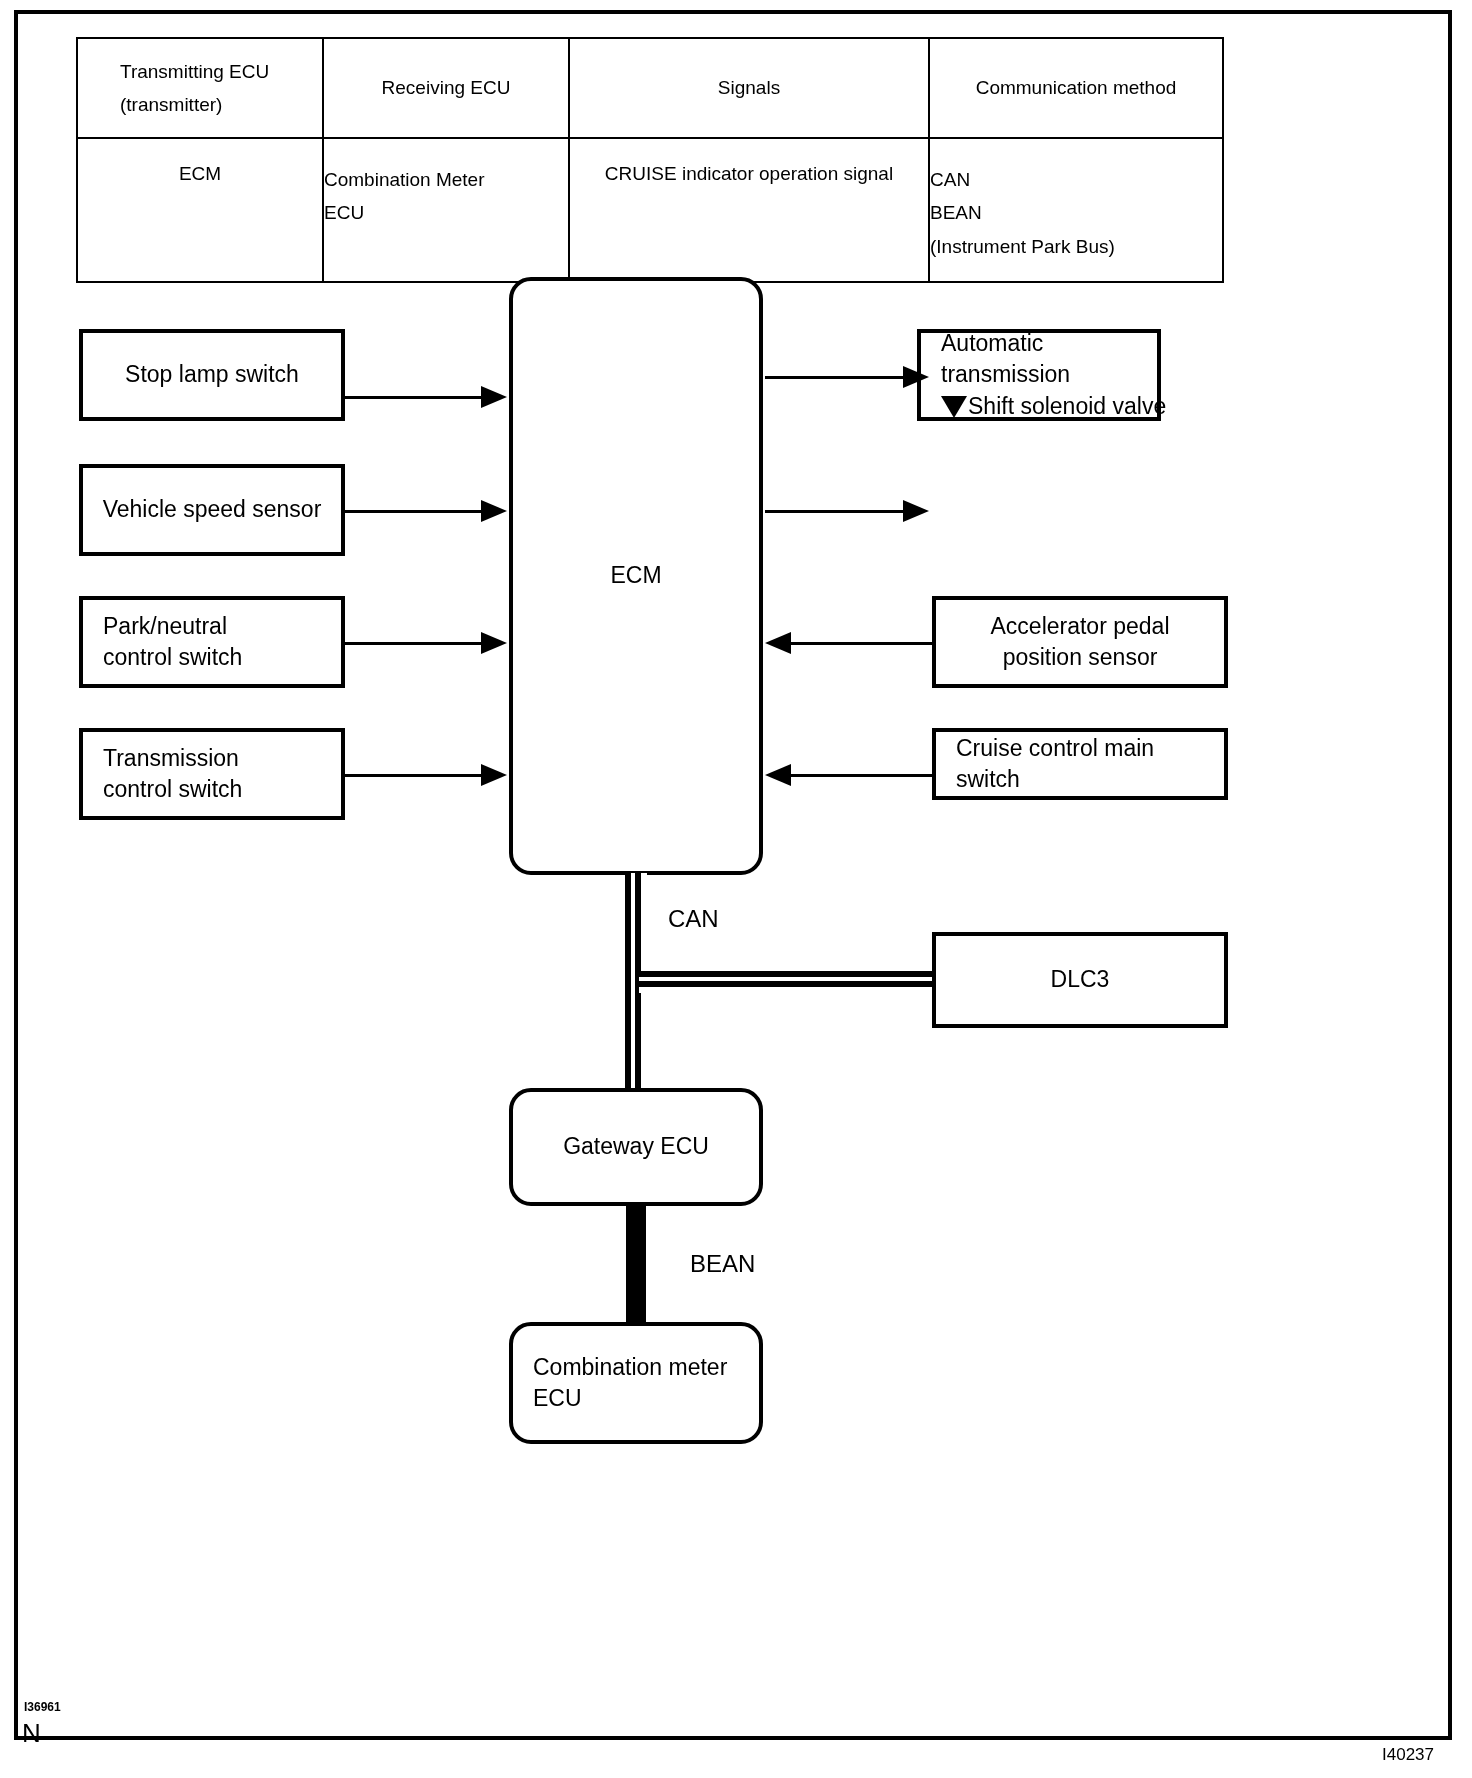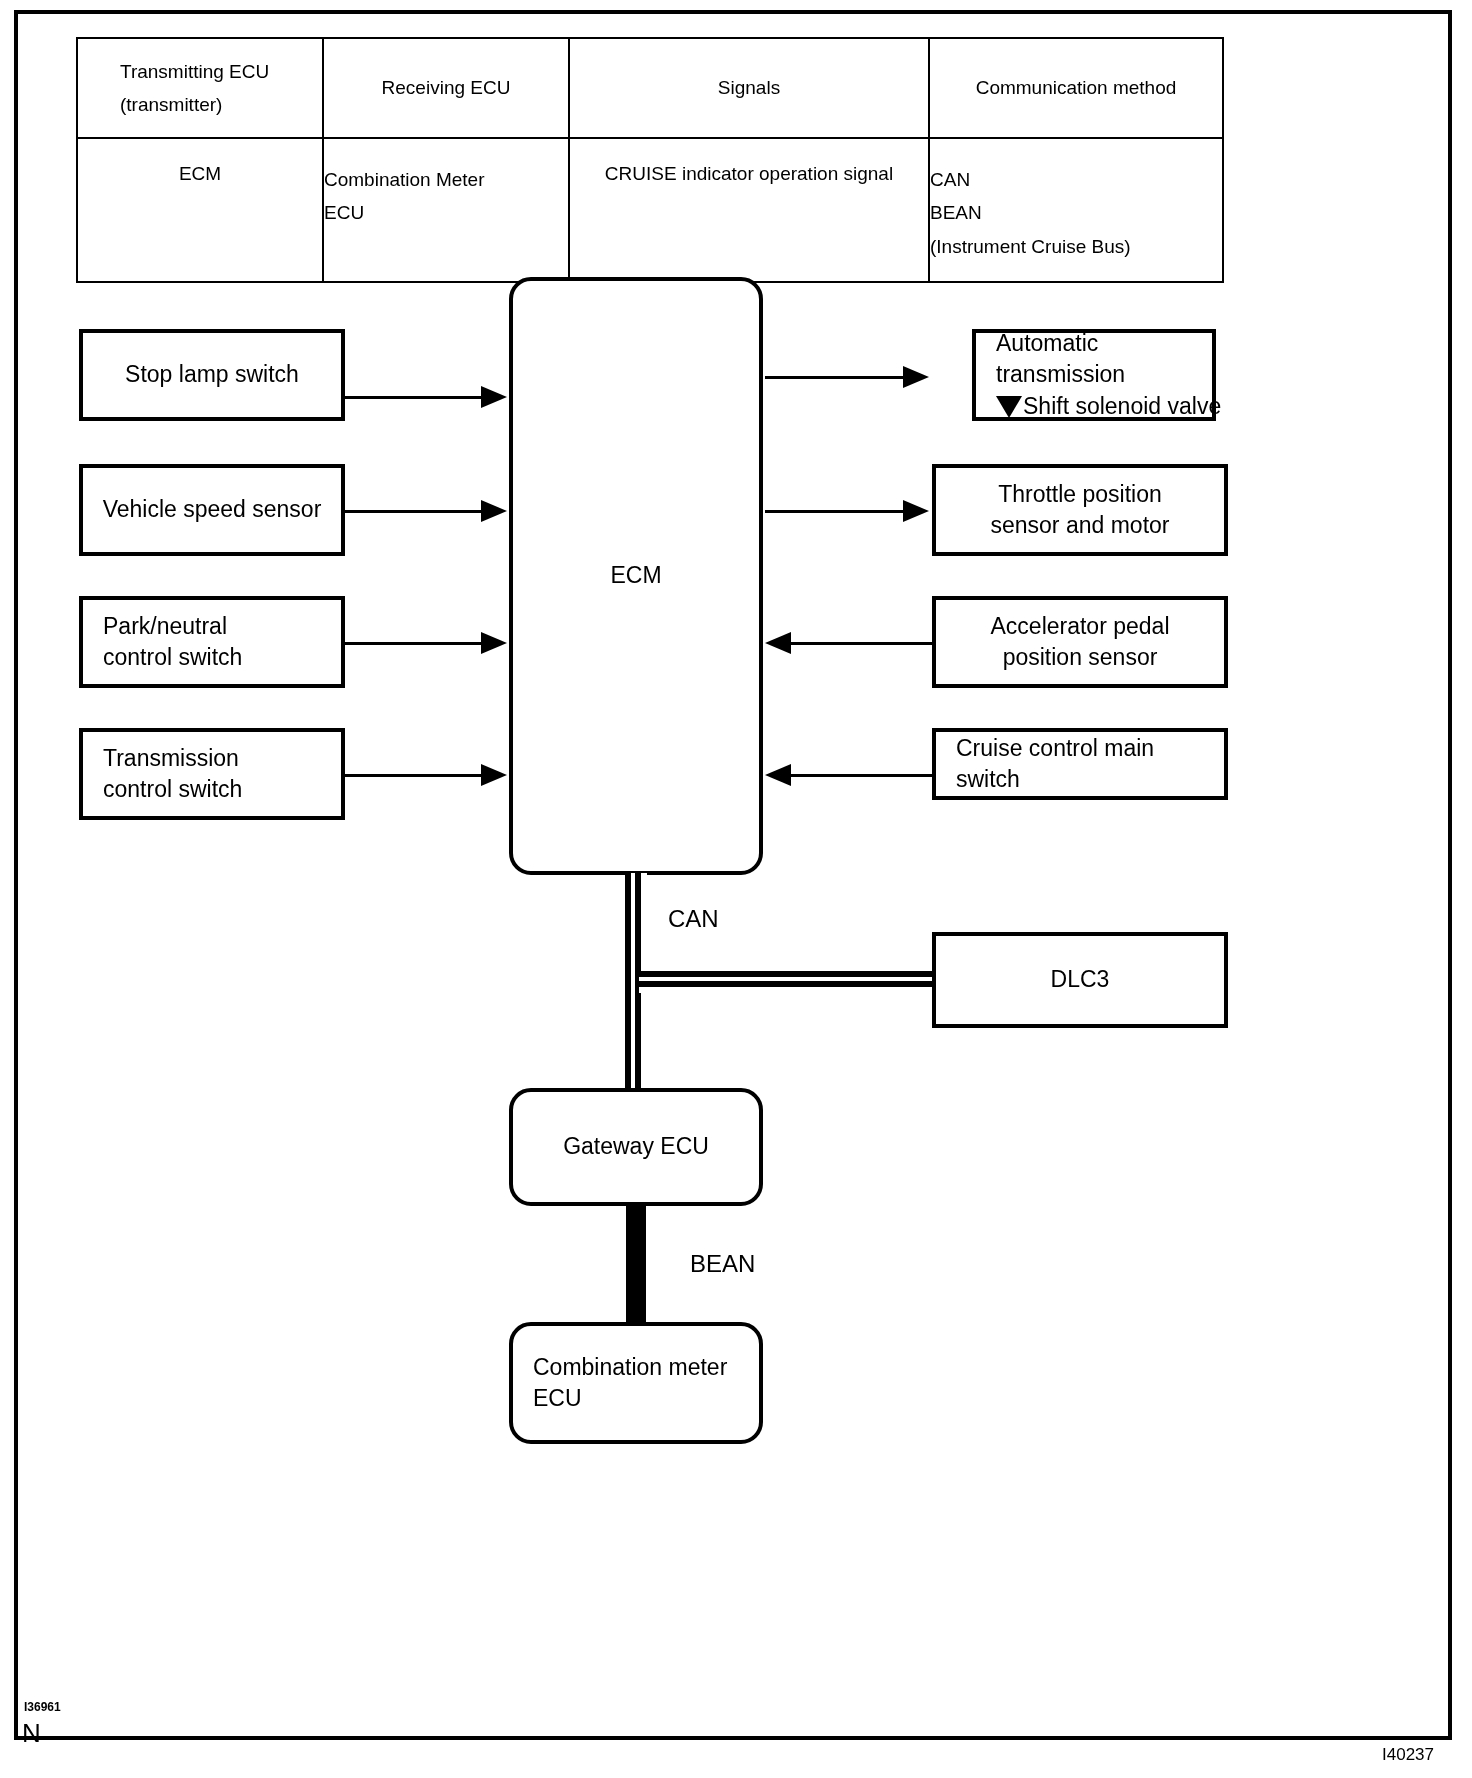--- a/index.html
+++ b/index.html
@@ -207,21 +207,21 @@
         <div class="lh">
           <div>Combination   Meter</div>
           <div>ECU</div>
         </div>
       </td>
       <td class="body-cell cell-center">CRUISE indicator operation signal</td>
       <td class="body-cell cell-pad-l">
         <div class="lh">
           <div>CAN</div>
           <div>BEAN</div>
-          <div>(Instrument Cruise Bus)</div>
+          <div>(Instrument Park Bus)</div>
         </div>
       </td>
     </tr>
   </tbody>
     </table>
 
   <div class="node rounded center-txt" style="left:509px; top:277px; width:254px; height:598px;">
     <span class="label">ECM</span>
   </div>
 
@@ -249,33 +249,27 @@
 
   <div class="hline" style="left:345px; top:510px; width:138px;"></div>
   <div class="arrow-r" style="left:481px; top:500px;"></div>
 
   <div class="hline" style="left:345px; top:642px; width:138px;"></div>
   <div class="arrow-r" style="left:481px; top:632px;"></div>
 
   <div class="hline" style="left:345px; top:774px; width:138px;"></div>
   <div class="arrow-r" style="left:481px; top:764px;"></div>
 
-  <div class="node left-txt" style="left:972px; top:329px; width:244px; height:92px;">
+  <div class="node left-txt" style="left:917px; top:329px; width:244px; height:92px;">
     <span class="label">
       <span style="display:block">Automatic transmission</span>
       <span style="display:block; white-space:nowrap;"><span class="tri-down"></span><span>Shift solenoid valve</span></span>
     </span>
   </div>
 
-  <div class="node center-txt" style="left:932px; top:464px; width:296px; height:92px;">
-    <span class="label">
-      <span style="display:block">Throttle position</span>
-      <span style="display:block">sensor and motor</span>
-    </span>
-  </div>
 
   <div class="node center-txt" style="left:932px; top:596px; width:296px; height:92px;">
     <span class="label">
       <span style="display:block">Accelerator pedal</span>
       <span style="display:block">position sensor</span>
     </span>
   </div>
 
   <div class="node left-txt" style="left:932px; top:728px; width:296px; height:72px;">
     <span class="label">

